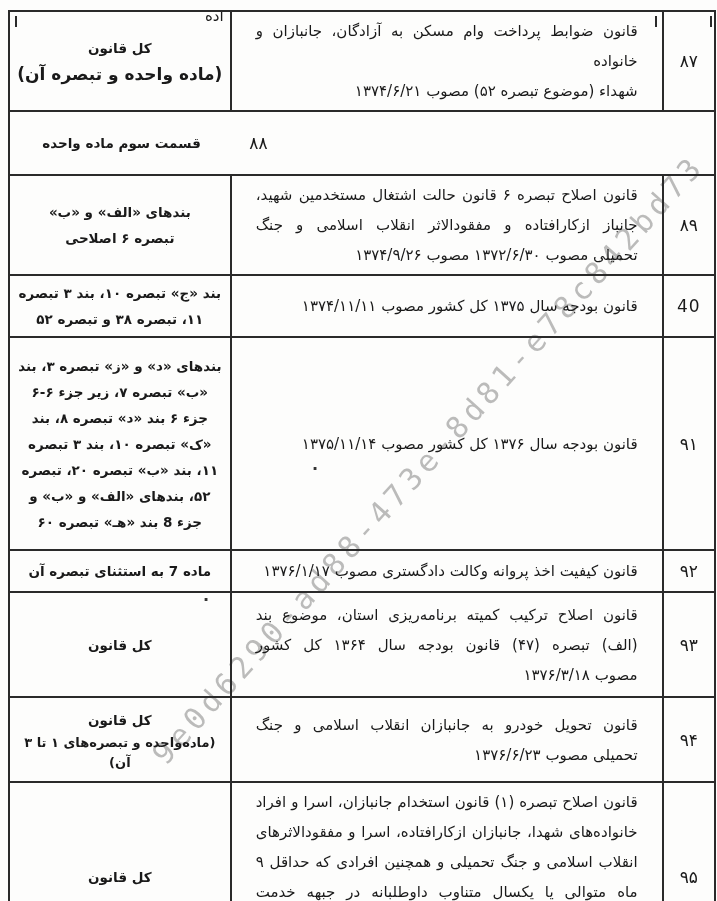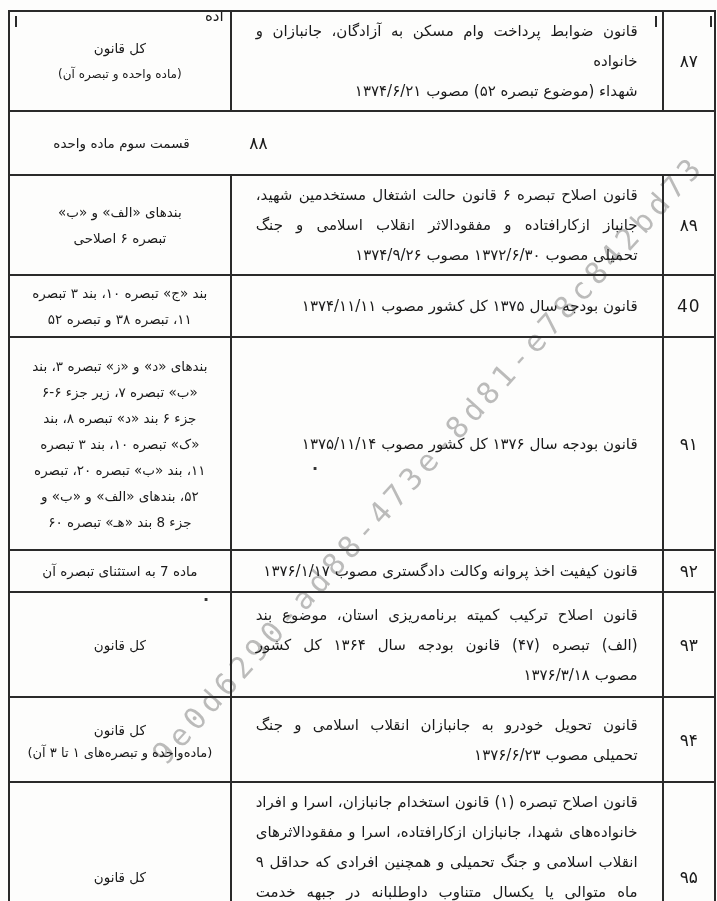--- a/index.html
+++ b/index.html
@@ -60,21 +60,21 @@
   .row:last-child{border-bottom:none;}
   .cell{
     display:flex;
     flex-direction:column;
     justify-content:center;
     box-sizing:border-box;
     padding:4px 6px;
   }
   .cell .line{direction:rtl;unicode-bidi:plaintext;}
   
-  .scope{width:223px;}
+  .scope{width:223px;font-weight:bold;}
   .scope .line{
     text-align:center;
     font-size:13.5px;
     line-height:26px;
   }
   
   .law{
     width:440px;
     border-left:2px solid var(--line);
     border-right:2px solid var(--line);
@@ -100,21 +100,21 @@
   .row:nth-child(1){min-height:78px}
   .row:nth-child(2){min-height:64px}
   .row:nth-child(3){min-height:90px}
   .row:nth-child(4){min-height:52px}
   .row:nth-child(5){min-height:213px}
   .row:nth-child(6){min-height:42px}
   .row:nth-child(7){min-height:105px}
   .row:nth-child(8){min-height:85px}
   .row:nth-child(9){min-height:154px}
   
-  .row:nth-child(1) .scope .line:nth-child(2){font-size:12px;}
+  .row:nth-child(1) .scope .line:nth-child(2){font-size:17px;}
   .row:nth-child(8) .scope .line:nth-child(2){font-size:13px;line-height:20px;}
   
   .stray-dot{
     position:absolute;
     z-index:3;
     font-size:16px;
     font-weight:bold;
     color:#333;
   }
   .stray-dot.d1{left:312px;top:455px;}

